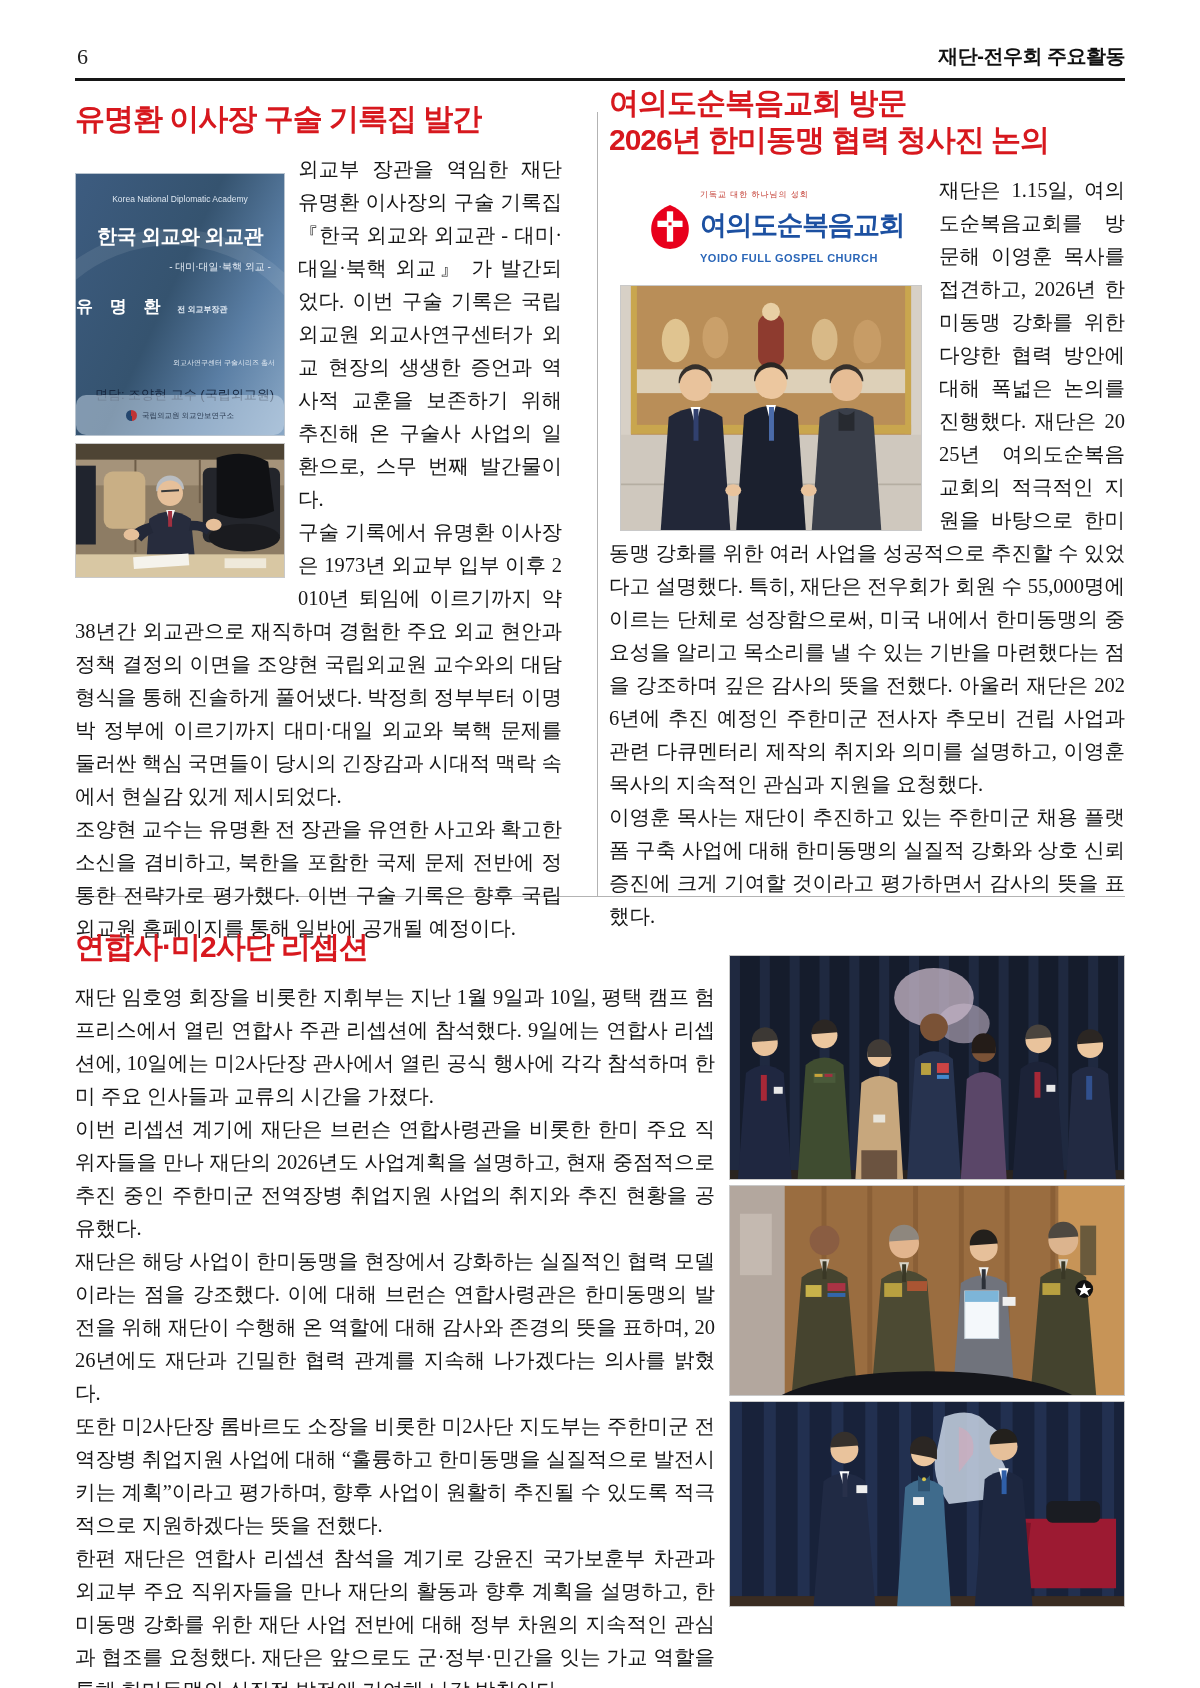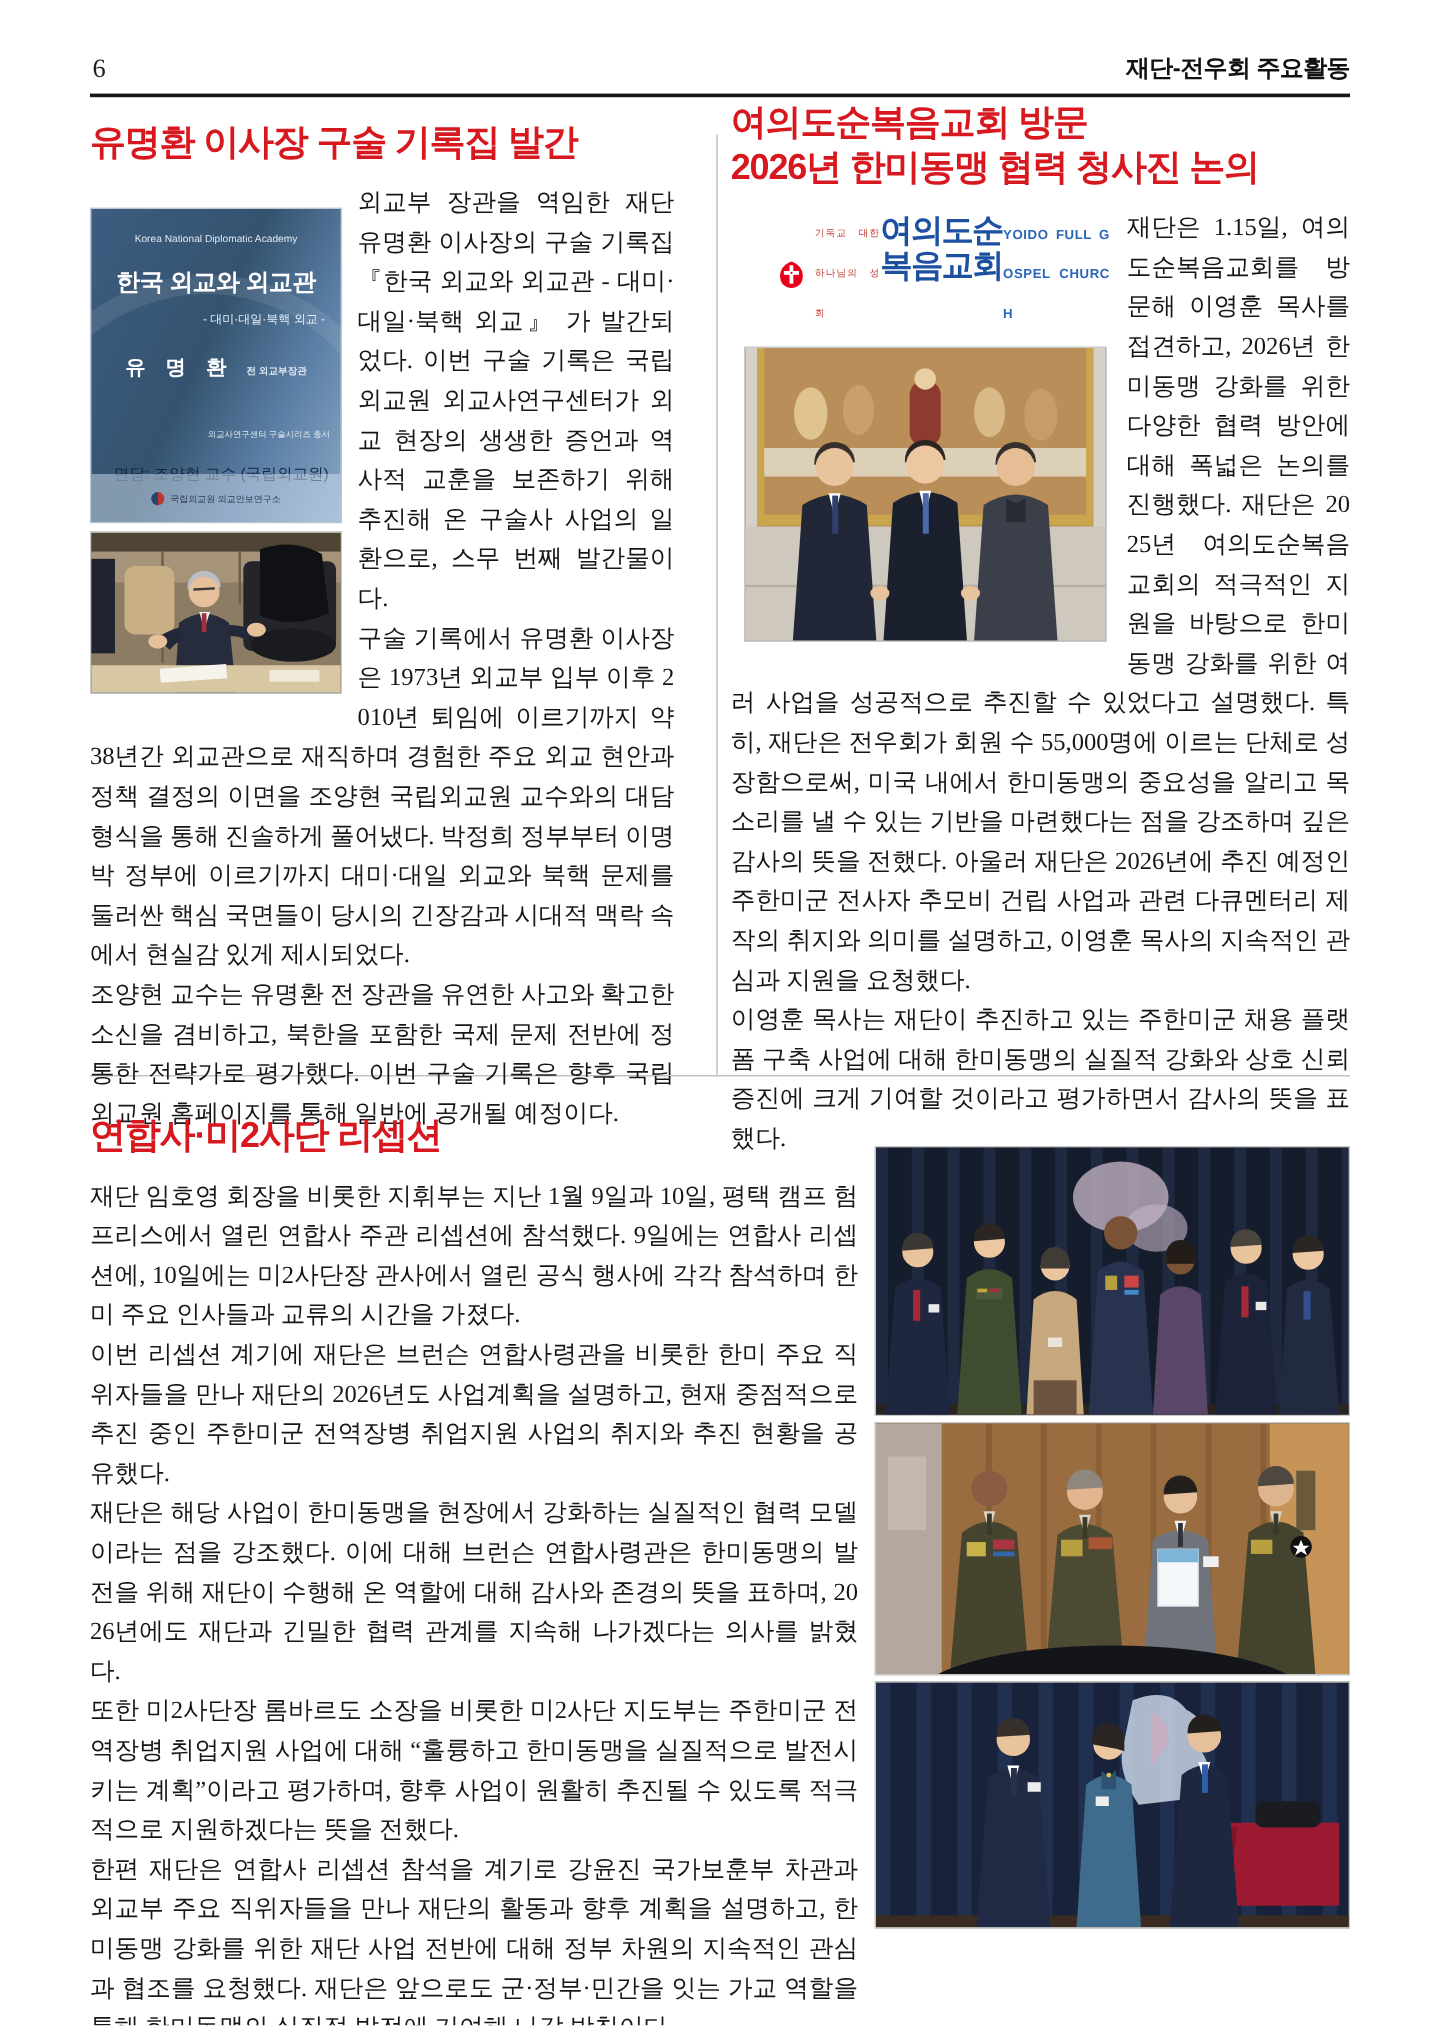--- a/index.html
+++ b/index.html
@@ -27,37 +27,37 @@
   
   .media-left{float:left;width:210px;margin:20px 13px 6px 0;}
   .book-cover{position:relative;width:210px;height:263px;overflow:hidden;border:1px solid #b9c4cf;
               box-sizing:border-box;color:#fff;font-family:"Liberation Sans","DejaVu Sans",sans-serif;
               background:linear-gradient(115deg,#3d5c80 0%,#35536f 45%,#5a7ea4 72%,#8aa8c6 100%);}
   .book-cover::before{content:"";position:absolute;width:300px;height:300px;border-radius:50%;
               border:16px solid rgba(255,255,255,0.09);left:-70px;top:55px;}
   .bc-pub{position:absolute;top:9px;width:100%;text-align:center;font-size:8.5px;color:#dde7f1;}
   .bc-title{position:absolute;top:46px;width:100%;text-align:center;font-size:20px;font-weight:bold;letter-spacing:-0.5px;}
   .bc-sub{position:absolute;top:76px;width:100%;text-align:center;font-size:10px;color:#e7eef6;padding-left:40px;}
-  .bc-author{position:absolute;top:116px;width:100%;text-align:center;font-size:17px;font-weight:bold;letter-spacing:6px;}
+  .bc-author{position:absolute;top:116px;width:100%;font-size:17px;font-weight:bold;letter-spacing:6px;}
   .bc-anote{font-size:8px;letter-spacing:0;color:#dfe8f2;}
   .bc-watermark{position:absolute;top:88px;left:-6px;font-size:80px;font-weight:bold;
               color:rgba(10,25,45,0.28);line-height:1;}
   .bc-series{position:absolute;top:172px;right:9px;font-size:7px;color:#e2eaf2;}
   .bc-editor{position:absolute;top:204px;right:10px;font-size:13px;color:#16263e;}
   .bc-bottom{position:absolute;bottom:0;left:0;right:0;height:40px;background:rgba(205,221,237,0.5);
-              display:flex;align-items:center;justify-content:center;gap:5px;}
+              display:flex;align-items:center;justify-content:center;gap:5px;border-radius:10px;}
   .bc-logo-dot{width:11px;height:11px;border-radius:50%;display:inline-block;
               background:conic-gradient(#c03434 0 50%,#24466e 50% 100%);}
   .bc-imprint{font-size:7.5px;color:#2a3a50;}
   .photo-interview{width:210px;height:135px;margin-top:7px;}
   
   .media-right{float:left;width:316px;margin:2px 14px 4px 0;}
   .church-logo{display:flex;align-items:center;gap:9px;margin:2px 0 10px 40px;
                font-family:"Liberation Sans","DejaVu Sans",sans-serif;}
-  .cl-text{display:flex;flex-direction:row;justify-content:flex-end;}
+  .cl-text{display:flex;flex-direction:column;justify-content:flex-end;}
   .cl-denom{font-size:8px;color:#c23a30;letter-spacing:1px;}
   .cl-ko{font-size:27px;font-weight:bold;color:#1c50a1;letter-spacing:-1.5px;line-height:1.05;}
   .cl-en{font-size:11px;font-weight:bold;color:#2a66b8;letter-spacing:0.5px;margin-top:2px;}
   .photo-church{width:302px;height:246px;margin-left:11px;}
   
   .bottom-content{display:flex;gap:14px;}
   .bottom-text{width:640px;}
   .bottom-photos{width:396px;display:flex;flex-direction:column;gap:5px;margin-top:-26px;}
   .photo-b1{width:396px;height:225px;}
   .photo-b2{width:396px;height:211px;}

